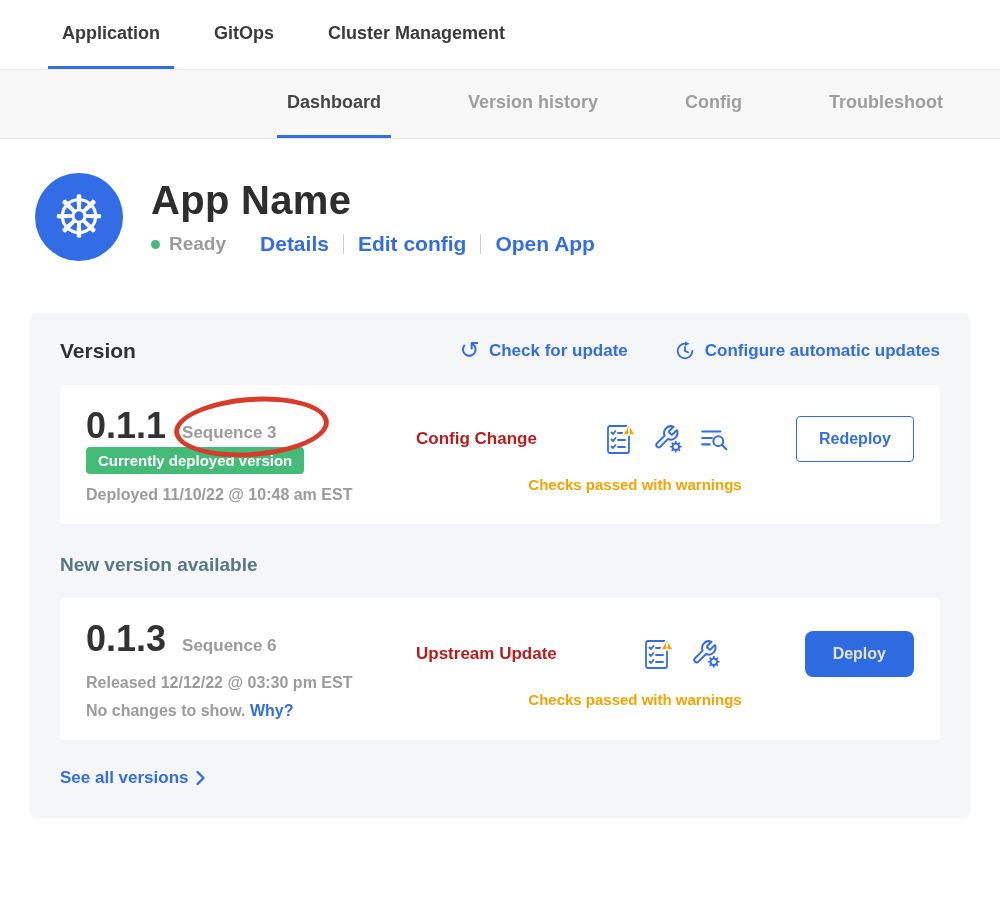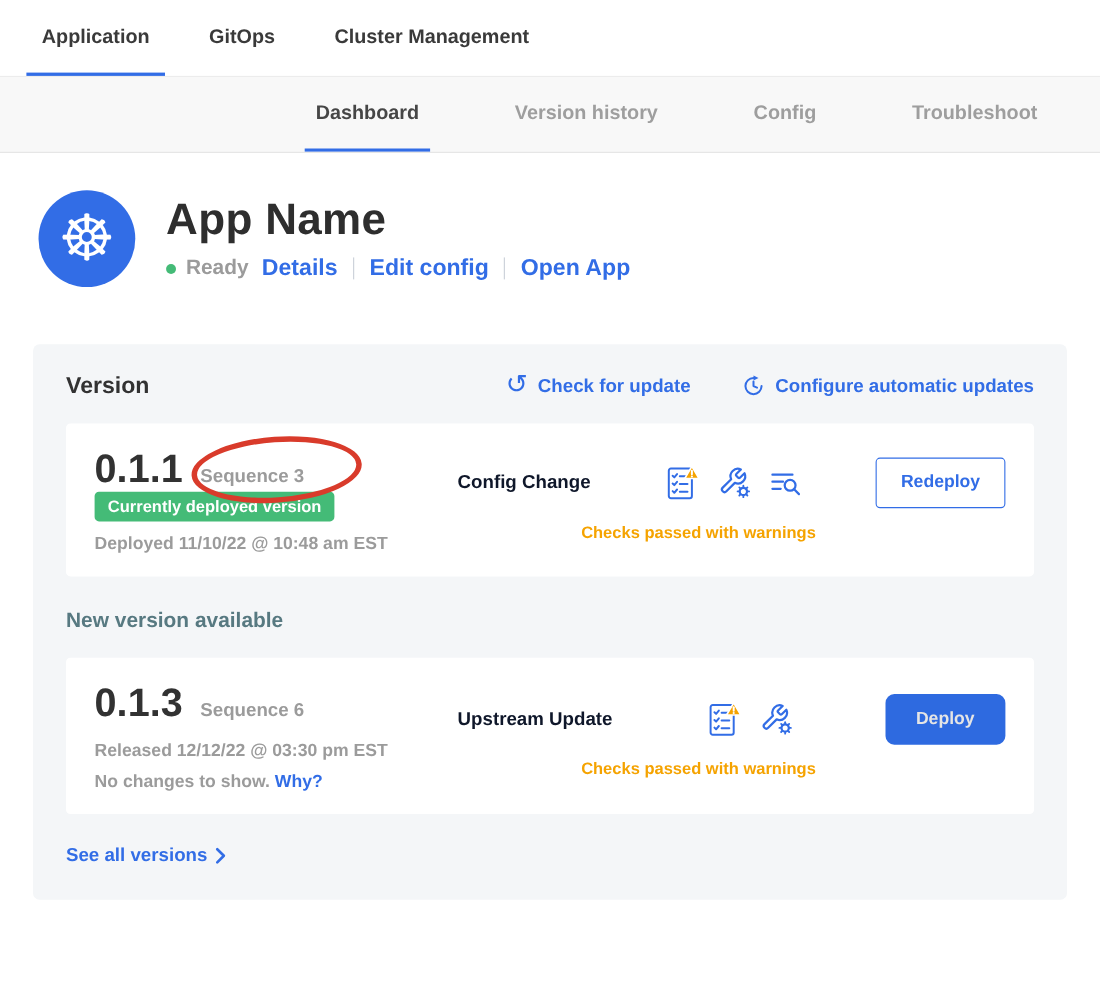--- a/index.html
+++ b/index.html
@@ -2,40 +2,40 @@
 <html><head>
 <meta charset="utf-8">
 <style>
   * { margin:0; padding:0; box-sizing:border-box; }
   html,body { width:1000px; height:898px; overflow:hidden; background:#fff;
     font-family:"Liberation Sans","DejaVu Sans",sans-serif; color:#323232; }
   .screen { position:relative; width:1000px; height:898px; background:#fff; }
 
   
   .topnav { display:flex; align-items:stretch; height:70px; border-bottom:1px solid #ececec;
-    padding-left:24px; gap:26px; background:#fff; }
+    padding-left:48px; gap:26px; background:#fff; }
   .topnav-item { display:flex; align-items:center; padding:0 14px; font-size:18px;
     font-weight:bold; color:#3a3a3a; border-bottom:3px solid transparent; cursor:pointer; white-space:nowrap; }
   .topnav-item.active { border-bottom-color:#326de6; }
 
   
   .subnav { display:flex; align-items:stretch; height:69px; background:#f8f8f8;
     border-bottom:1px solid #e4e4e4; padding-left:277px; gap:67px; overflow:hidden; white-space:nowrap; }
   .subnav-item { display:flex; align-items:center; padding:0 10px; font-size:18px;
     color:#9e9e9e; font-weight:600; border-bottom:3px solid transparent; cursor:pointer; }
   .subnav-item.active { color:#464646; font-weight:bold; border-bottom-color:#326de6; }
 
   
   .app-header { display:flex; align-items:center; gap:28px; margin:34px 0 0 35px; }
   .k8s-logo { width:88px; height:88px; border-radius:50%; background:#326de6; color:#fff;
     display:flex; align-items:center; justify-content:center; font-size:58px; line-height:1; flex-shrink:0; }
   .app-title { font-size:40px; font-weight:bold; color:#2e2e2e; letter-spacing:0.3px; }
   .status-row { display:flex; align-items:center; margin-top:9px; }
   .status-dot { width:9px; height:9px; border-radius:50%; background:#44bb77; margin-right:9px; }
-  .status-text { font-size:19px; font-weight:bold; color:#9b9b9b; margin-right:12px; }
+  .status-text { font-size:19px; font-weight:bold; color:#9b9b9b; margin-right:34px; }
   .header-link { font-size:21px; font-weight:bold; color:#326de6; cursor:pointer; white-space:nowrap; }
   .link-sep { width:1px; height:20px; background:#c9cfd8; margin:0 14px; }
 
   
   .version-panel { margin:52px 30px 0 30px; background:#f4f6f8; border-radius:6px;
     padding:26px 30px 30px 30px; }
   .panel-header { display:flex; align-items:center; justify-content:space-between; }
   .panel-title { font-size:21px; font-weight:bold; color:#323232; }
   .panel-actions { display:flex; align-items:center; gap:46px; }
   .panel-action { display:flex; align-items:center; gap:9px; color:#326de6; font-weight:bold;
@@ -49,21 +49,21 @@
   .sequence-label { font-size:17px; font-weight:600; color:#9b9b9b; }
   .annotation-ellipse { position:absolute; left:88px; top:-8px; width:155px; height:60px;
     border:5px solid #d93b2b; border-radius:50%; transform:rotate(-4deg); pointer-events:none; }
   .deployed-badge { display:inline-block; margin-top:0; background:#44bb77; color:#fff;
     font-size:15px; font-weight:bold; padding:5px 12px; border-radius:4px; }
   .meta-line { margin-top:12px; font-size:16px; font-weight:600; color:#9b9b9b; }
   .meta-line .inline-link { color:#326de6; font-weight:bold; cursor:pointer; }
 
   .vc-right { flex:1; display:flex; flex-direction:column; justify-content:center; }
   .vc-main-row { display:flex; align-items:center; justify-content:space-between; }
-  .source-label { font-size:17px; font-weight:bold; color:#0f172a; white-space:nowrap; }
+  .source-label { font-size:17px; font-weight:bold; color:#b91c1c; white-space:nowrap; }
   .icons-group { display:flex; align-items:center; gap:16px; }
   .icon-slot { display:flex; align-items:center; cursor:pointer; }
   .checks-text { margin-top:14px; text-align:center; padding-right:60px; font-size:15px;
     font-weight:bold; color:#f5a300; }
 
   .btn-outline { background:#fff; border:1px solid #326de6; color:#326de6; font-weight:bold;
     font-size:16px; padding:13px 22px; border-radius:4px; cursor:pointer; font-family:inherit; }
   .btn-primary { background:#2e6ae0; border:none; color:#e5e5e5; font-weight:bold;
     font-size:16px; padding:14px 28px; border-radius:8px; cursor:pointer; font-family:inherit; }
 

